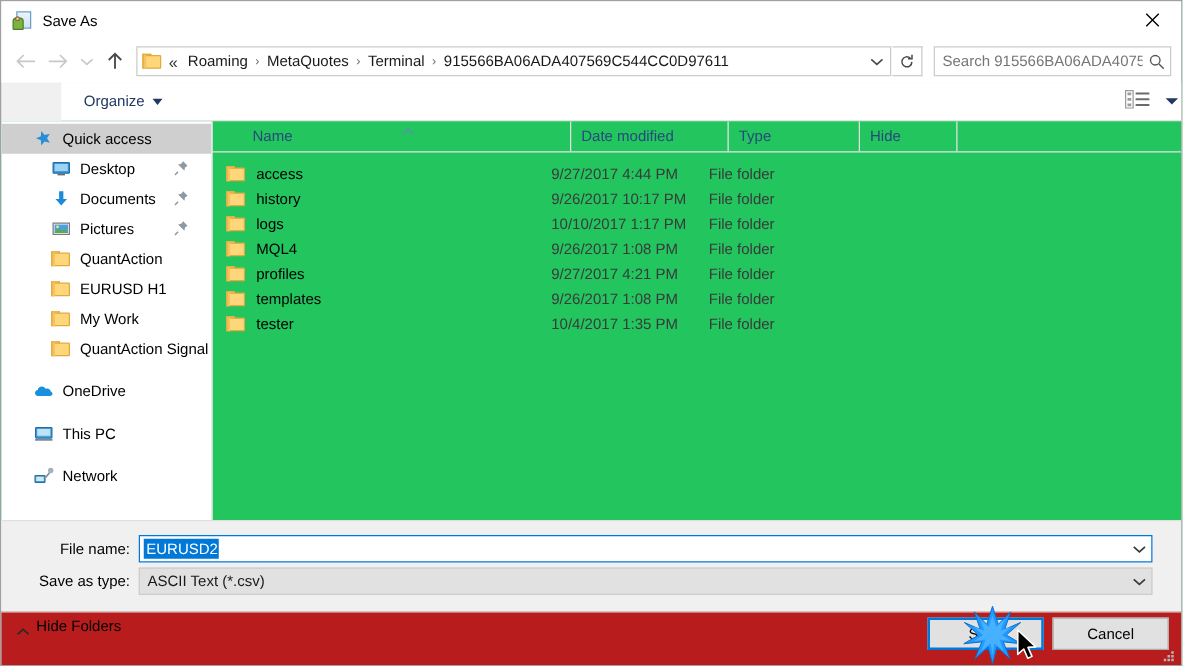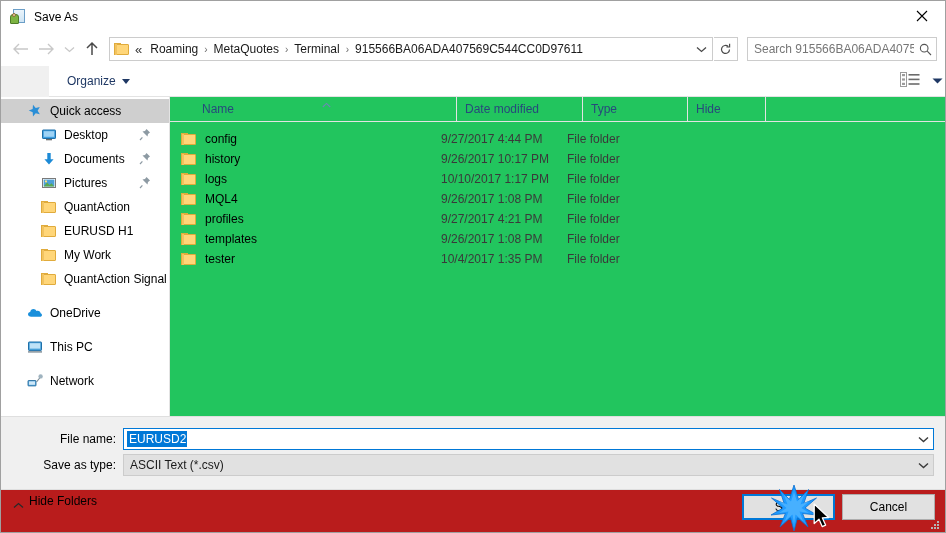--- a/index.html
+++ b/index.html
@@ -371,21 +371,21 @@
     position: absolute;
     left: 0;
     height: 22px;
     width: 100%;
     display: flex;
     align-items: center;
   }
   .frow.r1 { top: 11px; }
   .frow.r2 { top: 37px; }
   .flabel {
-    width: 122px;
+    width: 110px;
     text-align: right;
     font-size: 12px;
     color: #000;
     padding-right: 7px;
     box-sizing: border-box;
   }
   .fname-field {
     width: 811px;
     height: 22px;
     border: 1px solid #0078d7;
@@ -778,21 +778,21 @@
 
       <div class="row">
         <div class="cell c-name">
           <span class="fic">
               <span class="folder">
                 <span class="ft"></span>
                 <span class="fb"></span>
                 <span class="fsh"></span>
               </span>
             </span>
-          <span>config</span>
+          <span>access</span>
         </div>
         <div class="cell c-date">9/27/2017 4:44 PM</div>
         <div class="cell c-type">File folder</div>
         <div class="cell c-size"></div>
       </div>
 
       <div class="row">
         <div class="cell c-name">
           <span class="fic">
               <span class="folder">

